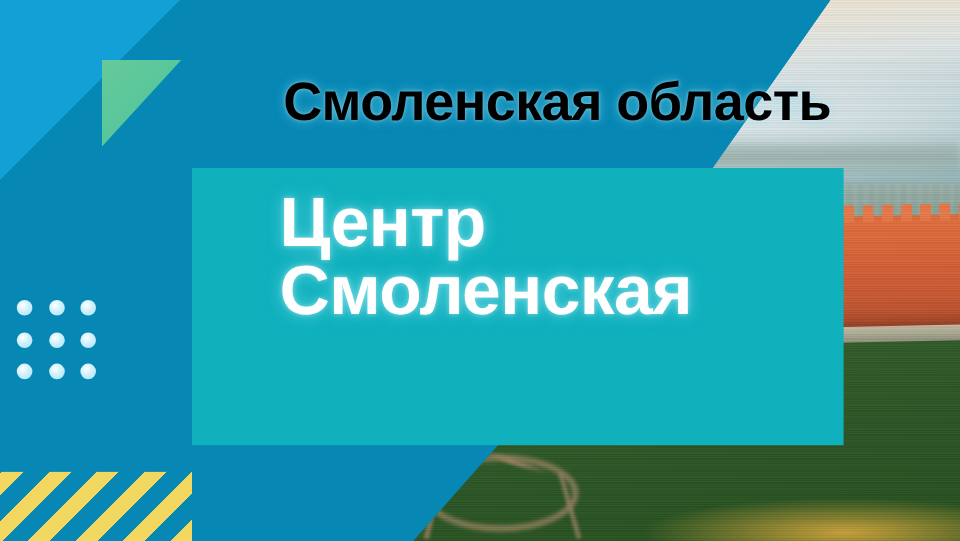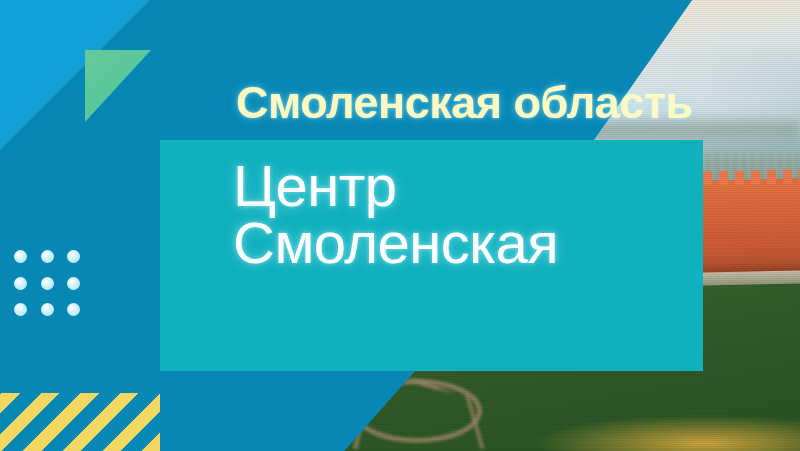--- a/index.html
+++ b/index.html
@@ -172,35 +172,35 @@
   .teal-panel {
     position: absolute;
     left: 160px; top: 140px;
     width: 543px; height: 231px;
     background: #10b0bd;
   }
 
   
   .region-title {
     position: absolute;
-    left: 236px; top: 80px;
-    color: #fef9c3;
+    left: 236px; top: 62px;
+    color: #000000;
     font-size: 45px;
     font-weight: bold;
     letter-spacing: -0.5px;
     line-height: 1;
     text-shadow: 0 0 10px rgba(120,220,240,.55), 0 0 3px rgba(255,255,255,.5);
     white-space: nowrap;
   }
   .main-title {
     position: absolute;
     left: 233px; top: 157px;
     color: #ffffff;
     font-size: 58px;
-    font-weight: normal;
+    font-weight: bold;
     line-height: 0.99;
     letter-spacing: -0.5px;
     text-shadow: 0 0 12px rgba(140,235,250,.6), 0 0 4px rgba(255,255,255,.45);
   }
   .main-title .ln { display: block; white-space: nowrap; }
 </style>
 </head>
 <body>
 
 <div id="banner">

